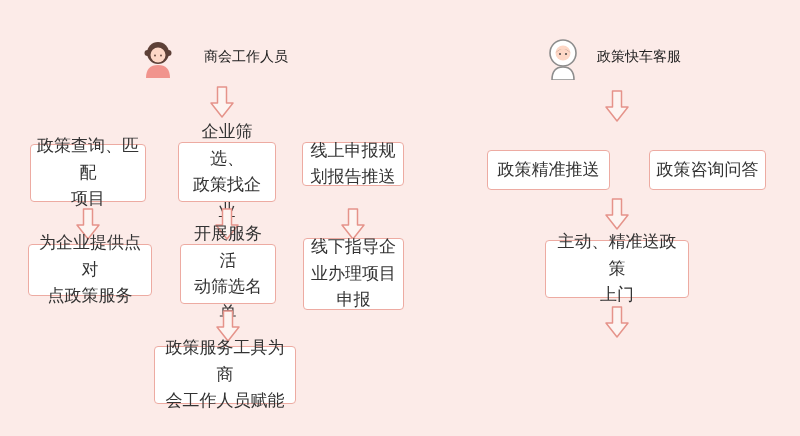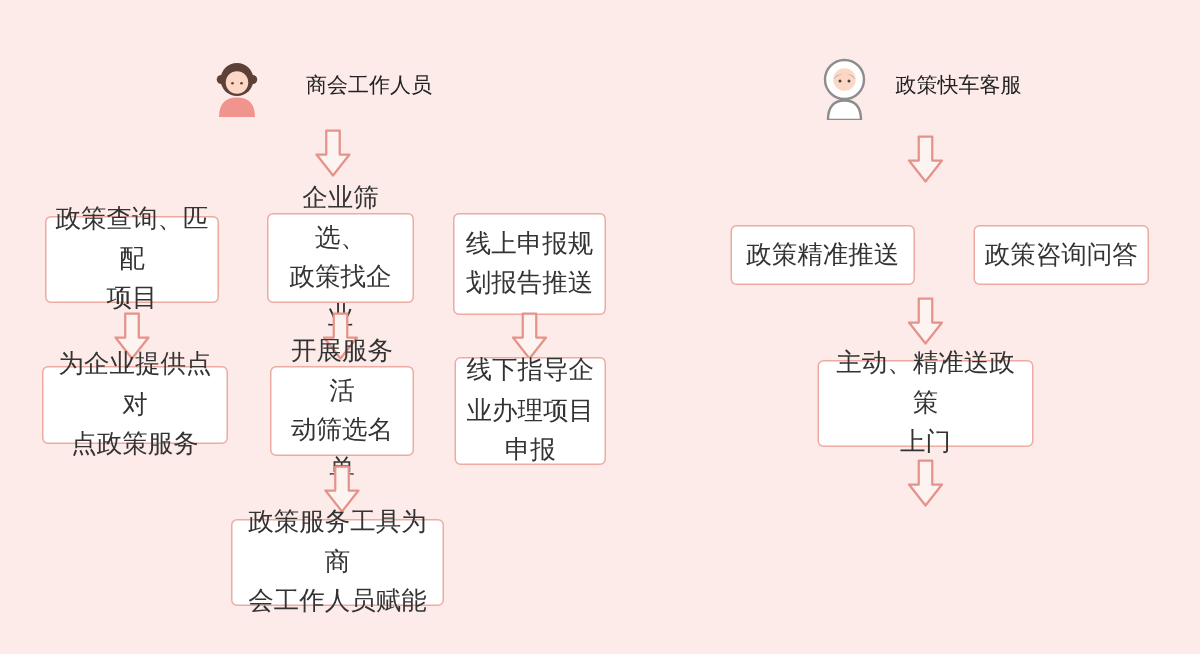--- a/index.html
+++ b/index.html
@@ -72,21 +72,21 @@
   <div class="flow-title" style="left:204px; top:48px">商会工作人员</div>
 
   <svg class="arrow" style="left:210px; top:86px" viewBox="0 0 24 32">
       <use href="#block-arrow"></use>
     </svg>
 
   <div class="box" style="left:30px; top:144px; width:116px; height:58px">政策查询、匹配
 项目</div>
   <div class="box" style="left:178px; top:142px; width:98px; height:60px">企业筛选、
 政策找企业</div>
-  <div class="box" style="left:302px; top:142px; width:102px; height:68px">线上申报规
+  <div class="box" style="left:302px; top:142px; width:102px; height:44px">线上申报规
 划报告推送</div>
 
   <svg class="arrow" style="left:76px; top:208px" viewBox="0 0 24 32">
       <use href="#block-arrow"></use>
     </svg>
   <svg class="arrow" style="left:215px; top:208px" viewBox="0 0 24 32">
       <use href="#block-arrow"></use>
     </svg>
   <svg class="arrow" style="left:341px; top:208px" viewBox="0 0 24 32">
       <use href="#block-arrow"></use>

